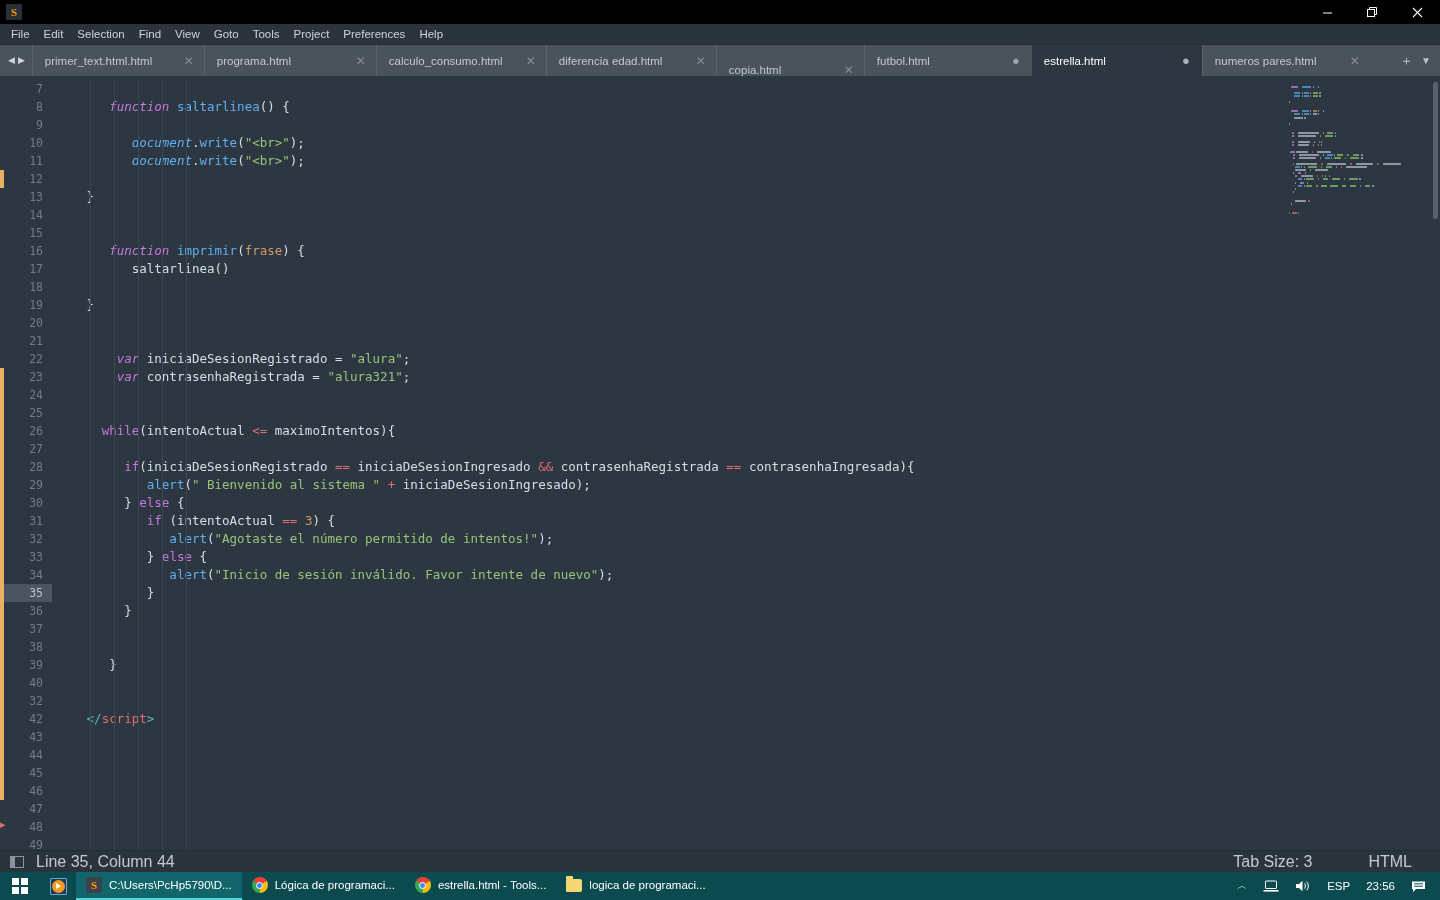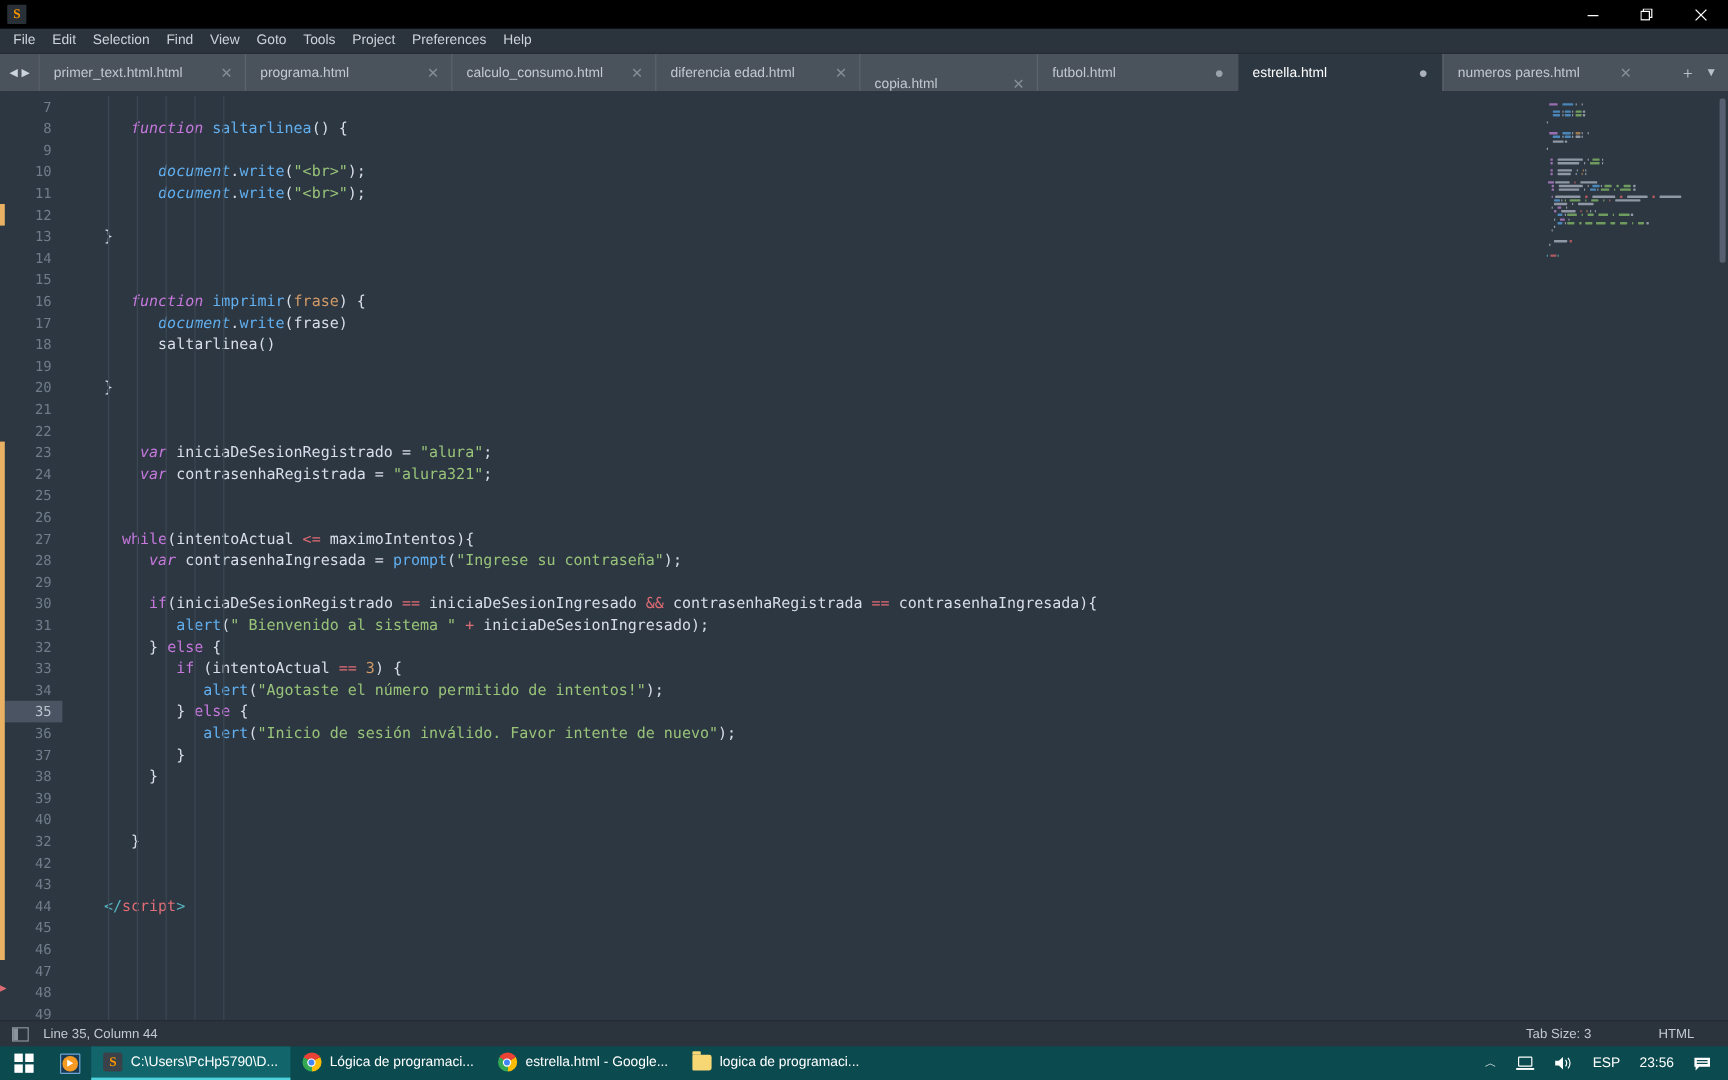--- a/index.html
+++ b/index.html
@@ -133,21 +133,21 @@
   .mm-seg { height: 2px; border-radius: 0.5px; }
   .mm-scroll {
     position: absolute; right: 2px; width: 5px; background: #566070;
     border-radius: 2px;
   }
 
   
   .statusbar {
     height: 22px; background: #2b333c; flex: 0 0 22px;
     display: flex; align-items: center;
-    font-size: 11px; color: #c3c9d1; border-top: 1px solid #242b33;
+    font-size: 16px; color: #c3c9d1; border-top: 1px solid #242b33;
   }
   .status-sidebar-icon {
     width: 14px; height: 12px; margin-left: 10px; margin-right: 12px;
     border: 1px solid #8b939d; display: flex;
   }
   .status-sidebar-icon i { display: block; width: 4px; background: #8b939d; }
   .status-left { display: flex; align-items: center; }
   .status-right { margin-left: auto; display: flex; align-items: center; gap: 0; }
   .status-right .si { padding: 0 28px; }
 
@@ -358,32 +358,30 @@
         <div class="code-line"></div>
         <div class="code-line"><span class="t-plain">      </span><span class="t-kw">function</span><span class="t-plain"> </span><span class="t-fn">saltarlinea</span><span class="t-punc">() {</span></div>
         <div class="code-line"></div>
         <div class="code-line"><span class="t-plain">         </span><span class="t-obj">document</span><span class="t-punc">.</span><span class="t-fn">write</span><span class="t-punc">(</span><span class="t-str">"&lt;br&gt;"</span><span class="t-punc">);</span></div>
         <div class="code-line"><span class="t-plain">         </span><span class="t-obj">document</span><span class="t-punc">.</span><span class="t-fn">write</span><span class="t-punc">(</span><span class="t-str">"&lt;br&gt;"</span><span class="t-punc">);</span></div>
         <div class="code-line"></div>
         <div class="code-line"><span class="t-plain">   </span><span class="t-punc">}</span></div>
         <div class="code-line"></div>
         <div class="code-line"></div>
         <div class="code-line"><span class="t-plain">      </span><span class="t-kw">function</span><span class="t-plain"> </span><span class="t-fn">imprimir</span><span class="t-punc">(</span><span class="t-param">frase</span><span class="t-punc">) {</span></div>
-        <div class="code-line"><span class="t-plain">         </span><span class="t-obj">document</span><span class="t-punc">.</span><span class="t-fn">write</span><span class="t-punc">(</span><span class="t-plain">frase</span><span class="t-punc">)</span></div>
         <div class="code-line"><span class="t-plain">         </span><span class="t-plain">saltarlinea</span><span class="t-punc">()</span></div>
         <div class="code-line"></div>
         <div class="code-line"><span class="t-plain">   </span><span class="t-punc">}</span></div>
         <div class="code-line"></div>
         <div class="code-line"></div>
         <div class="code-line"><span class="t-plain">       </span><span class="t-kw">var</span><span class="t-plain"> iniciaDeSesionRegistrado </span><span class="t-plain">=</span><span class="t-plain"> </span><span class="t-str">"alura"</span><span class="t-punc">;</span></div>
         <div class="code-line"><span class="t-plain">       </span><span class="t-kw">var</span><span class="t-plain"> contrasenhaRegistrada </span><span class="t-plain">=</span><span class="t-plain"> </span><span class="t-str">"alura321"</span><span class="t-punc">;</span></div>
         <div class="code-line"></div>
         <div class="code-line"></div>
         <div class="code-line"><span class="t-plain">     </span><span class="t-ctl">while</span><span class="t-punc">(intentoActual </span><span class="t-op">&lt;=</span><span class="t-punc"> maximoIntentos){</span></div>
-        <div class="code-line"><span class="t-plain">        </span><span class="t-kw">var</span><span class="t-plain"> contrasenhaIngresada </span><span class="t-plain">=</span><span class="t-plain"> </span><span class="t-fn">prompt</span><span class="t-punc">(</span><span class="t-str">"Ingrese su contraseña"</span><span class="t-punc">);</span></div>
         <div class="code-line"></div>
         <div class="code-line"><span class="t-plain">        </span><span class="t-ctl">if</span><span class="t-punc">(iniciaDeSesionRegistrado </span><span class="t-op">==</span><span class="t-punc"> iniciaDeSesionIngresado </span><span class="t-op">&amp;&amp;</span><span class="t-punc"> contrasenhaRegistrada </span><span class="t-op">==</span><span class="t-punc"> contrasenhaIngresada){</span></div>
         <div class="code-line"><span class="t-plain">           </span><span class="t-fn">alert</span><span class="t-punc">(</span><span class="t-str">" Bienvenido al sistema "</span><span class="t-plain"> </span><span class="t-op">+</span><span class="t-punc"> iniciaDeSesionIngresado);</span></div>
         <div class="code-line"><span class="t-plain">        </span><span class="t-punc">}</span><span class="t-plain"> </span><span class="t-ctl">else</span><span class="t-punc"> {</span></div>
         <div class="code-line"><span class="t-plain">           </span><span class="t-ctl">if</span><span class="t-punc"> (intentoActual </span><span class="t-op">==</span><span class="t-punc"> </span><span class="t-num">3</span><span class="t-punc">) {</span></div>
         <div class="code-line"><span class="t-plain">              </span><span class="t-fn">alert</span><span class="t-punc">(</span><span class="t-str">"Agotaste el número permitido de intentos!"</span><span class="t-punc">);</span></div>
         <div class="code-line"><span class="t-plain">           </span><span class="t-punc">}</span><span class="t-plain"> </span><span class="t-ctl">else</span><span class="t-punc"> {</span></div>
         <div class="code-line"><span class="t-plain">              </span><span class="t-fn">alert</span><span class="t-punc">(</span><span class="t-str">"Inicio de sesión inválido. Favor intente de nuevo"</span><span class="t-punc">);</span></div>
         <div class="code-line"><span class="t-plain">           </span><span class="t-punc">}</span></div>
         <div class="code-line"><span class="t-plain">        </span><span class="t-punc">}</span></div>
@@ -698,21 +696,21 @@
       <div class="tb-task active">
         <span class="sublime-mini">S</span>
         <span class="tname">C:\Users\PcHp5790\D...</span>
       </div>
       <div class="tb-task">
         <span class="chrome-mini"></span>
         <span class="tname">Lógica de programaci...</span>
       </div>
       <div class="tb-task">
         <span class="chrome-mini"></span>
-        <span class="tname">estrella.html - Google...</span>
+        <span class="tname">estrella.html - Tools...</span>
       </div>
       <div class="tb-task">
         <span class="folder-mini"></span>
         <span class="tname">logica de programaci...</span>
       </div>
     </div>
   <div class="tb-tray">
     <span class="ti" style="font-size:10px">︿</span>
     <span class="ti">
       <svg width="16" height="14" viewBox="0 0 16 14">

